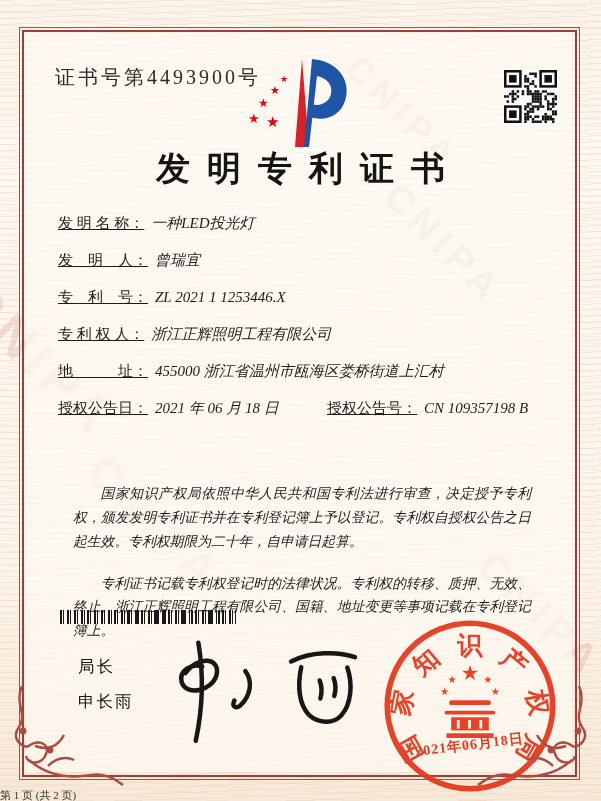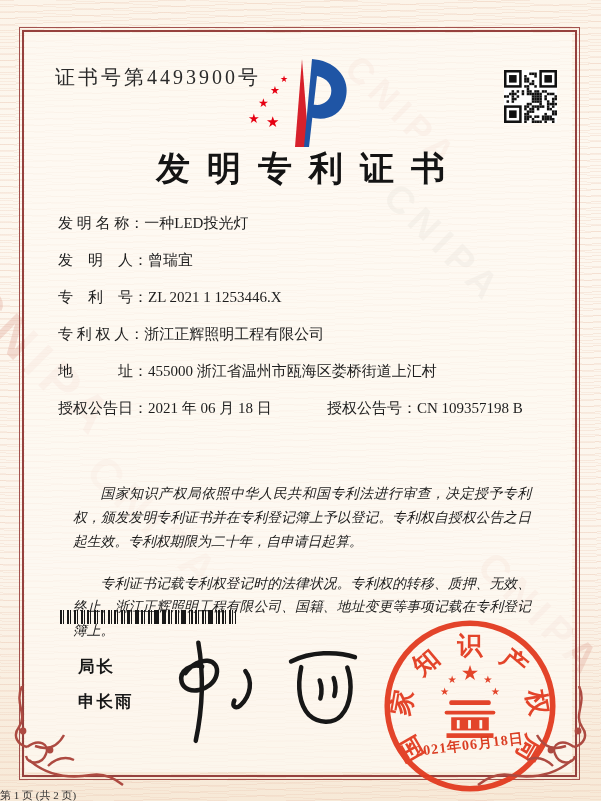--- a/index.html
+++ b/index.html
@@ -25,37 +25,37 @@
   }
   .logo{position:absolute;left:240px;top:57px;width:116px;height:90px;}
   .logo .star{position:absolute;color:#e60012;font-family:"DejaVu Sans",sans-serif;line-height:1;}
   .qr{position:absolute;left:504px;top:70px;width:53px;height:53px;}
   .title{
     position:absolute;left:0;right:0;top:146px;text-align:center;
     font-size:34px;font-weight:600;letter-spacing:17px;text-indent:17px;color:#141414;
   }
   .fields{position:absolute;left:58px;top:214px;width:482px;font-size:15px;}
   .field-row{position:relative;height:37px;}
-  .field-label{color:#1d1d1d;}
-  .field-value{color:#1d1d1d;}
+  .field-label{color:#1d1d1d;text-decoration:underline;}
+  .field-value{margin-left:7px;color:#1d1d1d;font-style:italic;}
   .col2{position:absolute;left:269px;top:0;}
   .body-text{
     position:absolute;left:55px;top:464px;width:494px;
     font-size:13.8px;line-height:1.73;text-align:justify;font-style:italic;color:#1b1b1b;
   }
   .body-text p{margin:18px;text-indent:2em;font-style:italic;}
   .barcode{
     position:absolute;left:60px;top:610px;width:176px;height:14px;
     background:repeating-linear-gradient(90deg,
       #181818 0 2px, transparent 2px 3px,
       #181818 3px 4px, transparent 4px 7px,
       #181818 7px 9px, transparent 9px 10px,
       #181818 10px 11px, transparent 11px 13.5px);
   }
-  .signer{position:absolute;left:78px;top:656px;font-size:16.5px;color:#171717;letter-spacing:2px;font-weight:bold;}
+  .signer{position:absolute;left:78px;top:656px;font-size:16.5px;color:#171717;letter-spacing:2px;}
   .signer div{margin-bottom:13px;}
   .signature{position:absolute;left:142px;top:632px;}
   .seal{position:absolute;left:376px;top:612px;opacity:0.95;}
   .seal-char{font-size:27px;font-weight:bold;fill:#e23b20;text-anchor:middle;
              font-family:"Liberation Serif",serif;}
   .seal-date{font-size:15px;fill:#d93418;letter-spacing:1px;text-anchor:middle;
              font-family:"Liberation Serif",serif;font-weight:bold;}
   .footer{position:absolute;left:0;right:0;top:788px;text-align:left;font-size:11px;color:#333;}
   .wm{position:absolute;font-family:"Liberation Sans","DejaVu Sans",sans-serif;font-weight:bold;
       transform:rotate(45deg);letter-spacing:7px;pointer-events:none;}

